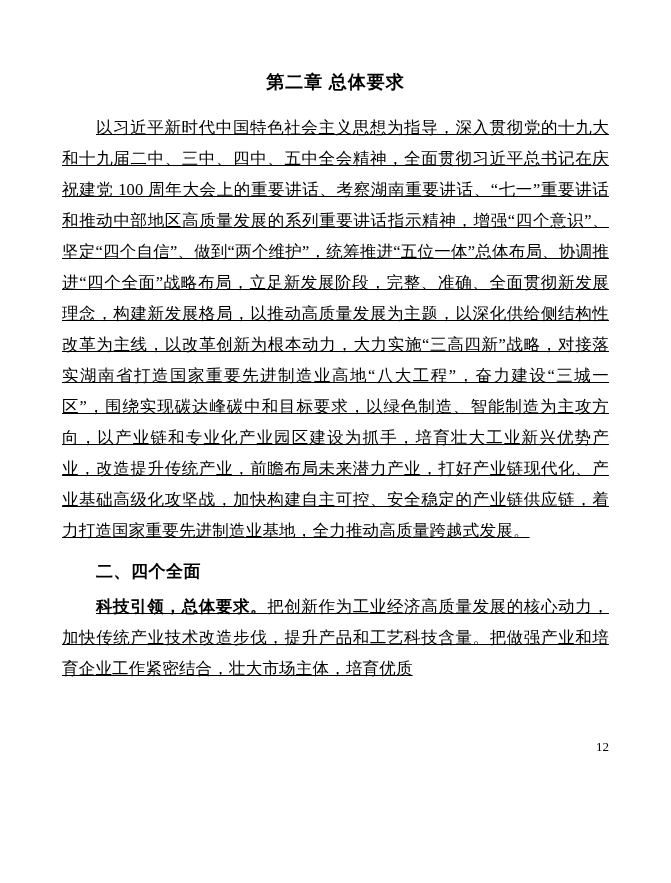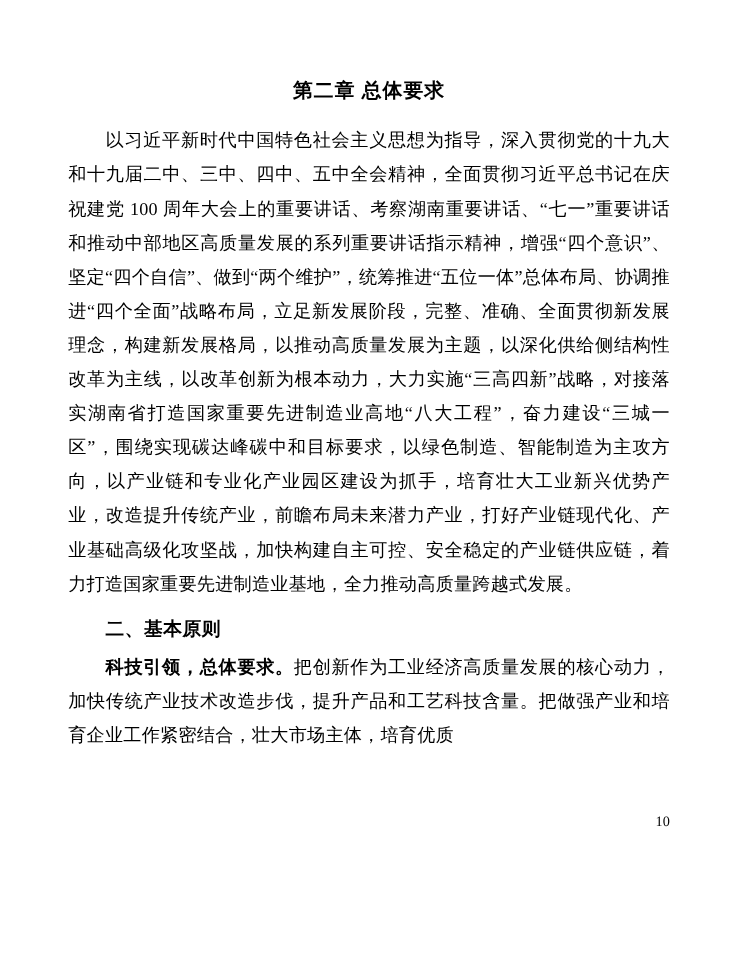--- a/index.html
+++ b/index.html
@@ -40,20 +40,21 @@
     letter-spacing: 0.5px;
   }
   .body-par {
     font-size: 16.5px;
     line-height: 31px;
     text-align: justify;
     text-justify: inter-ideograph;
     text-indent: 34px;
     margin: 0 0 2px 0;
     letter-spacing: 0.2px;
+    text-decoration: underline;
   }
   .lead-bold {
     font-weight: bold;
   }
   .page-number {
     position: absolute;
     right: 62px;
     bottom: 36px;
     font-size: 13px;
     font-family: "Liberation Serif", "DejaVu Serif", serif;
@@ -62,19 +63,19 @@
 </head>
 <body>
 
 <div class="page">
 
   <div class="chapter-title">第二章 总体要求</div>
 
 
   <p class="body-par">以习近平新时代中国特色社会主义思想为指导，深入贯彻党的十九大和十九届二中、三中、四中、五中全会精神，全面贯彻习近平总书记在庆祝建党 100 周年大会上的重要讲话、考察湖南重要讲话、“七一”重要讲话和推动中部地区高质量发展的系列重要讲话指示精神，增强“四个意识”、坚定“四个自信”、做到“两个维护”，统筹推进“五位一体”总体布局、协调推进“四个全面”战略布局，立足新发展阶段，完整、准确、全面贯彻新发展理念，构建新发展格局，以推动高质量发展为主题，以深化供给侧结构性改革为主线，以改革创新为根本动力，大力实施“三高四新”战略，对接落实湖南省打造国家重要先进制造业高地“八大工程”，奋力建设“三城一区”，围绕实现碳达峰碳中和目标要求，以绿色制造、智能制造为主攻方向，以产业链和专业化产业园区建设为抓手，培育壮大工业新兴优势产业，改造提升传统产业，前瞻布局未来潜力产业，打好产业链现代化、产业基础高级化攻坚战，加快构建自主可控、安全稳定的产业链供应链，着力打造国家重要先进制造业基地，全力推动高质量跨越式发展。</p>
 
-  <div class="section-heading">二、基本原则</div>
+  <div class="section-heading">二、四个全面</div>
 
   <p class="body-par"><span class="lead-bold">科技引领，总体要求。</span><span>把创新作为工业经济高质量发展的核心动力，加快传统产业技术改造步伐，提升产品和工艺科技含量。把做强产业和培育企业工作紧密结合，壮大市场主体，培育优质</span></p>
 
-  <div class="page-number">10</div>
+  <div class="page-number">12</div>
 
 </div>
 
 </body></html>

